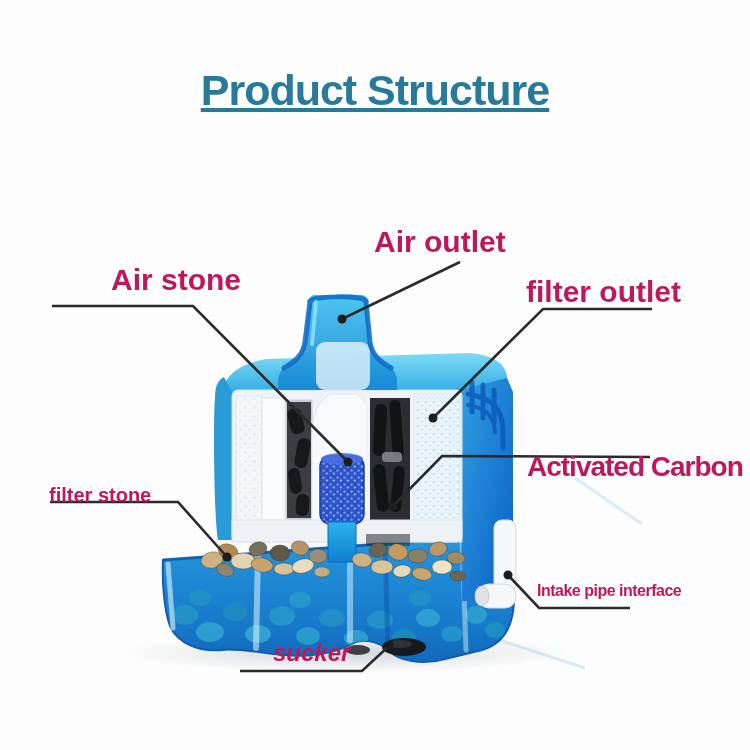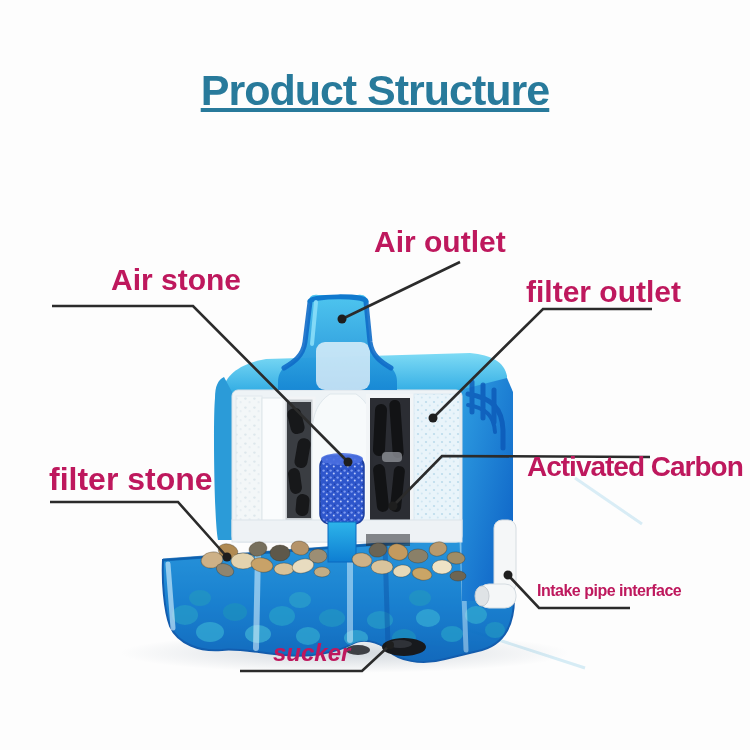--- a/index.html
+++ b/index.html
@@ -15,21 +15,21 @@
     letter-spacing:-1px;color:#287a9b;text-decoration:underline;
   }
   .lbl{
     position:absolute;font-weight:700;color:#be185d;
     white-space:nowrap;line-height:1.05;
   }
   .lbl-air-stone{left:72px;top:264px;font-size:30px;margin-left:39px;}
   .lbl-air-outlet{left:374px;top:226px;font-size:30px;}
   .lbl-filter-sponge{left:526px;top:276px;font-size:30px;}
   .lbl-activated-carbon{left:527px;top:428px;font-size:28px;letter-spacing:-1px;margin-top:24px;}
-  .lbl-filter-stone{left:49px;top:463px;font-size:32px;}
+  .lbl-filter-stone{left:49px;top:485px;font-size:20px;}
   .lbl-intake{left:537px;top:583px;font-size:16px;letter-spacing:-0.5px;}
   .lbl-sucker{left:273px;top:640px;font-size:24px;font-style:italic;}
 </style>
 </head>
 <body>
 
 <div class="stage">
 
   <svg width="750" height="750" viewBox="0 0 750 750">
     <defs>

